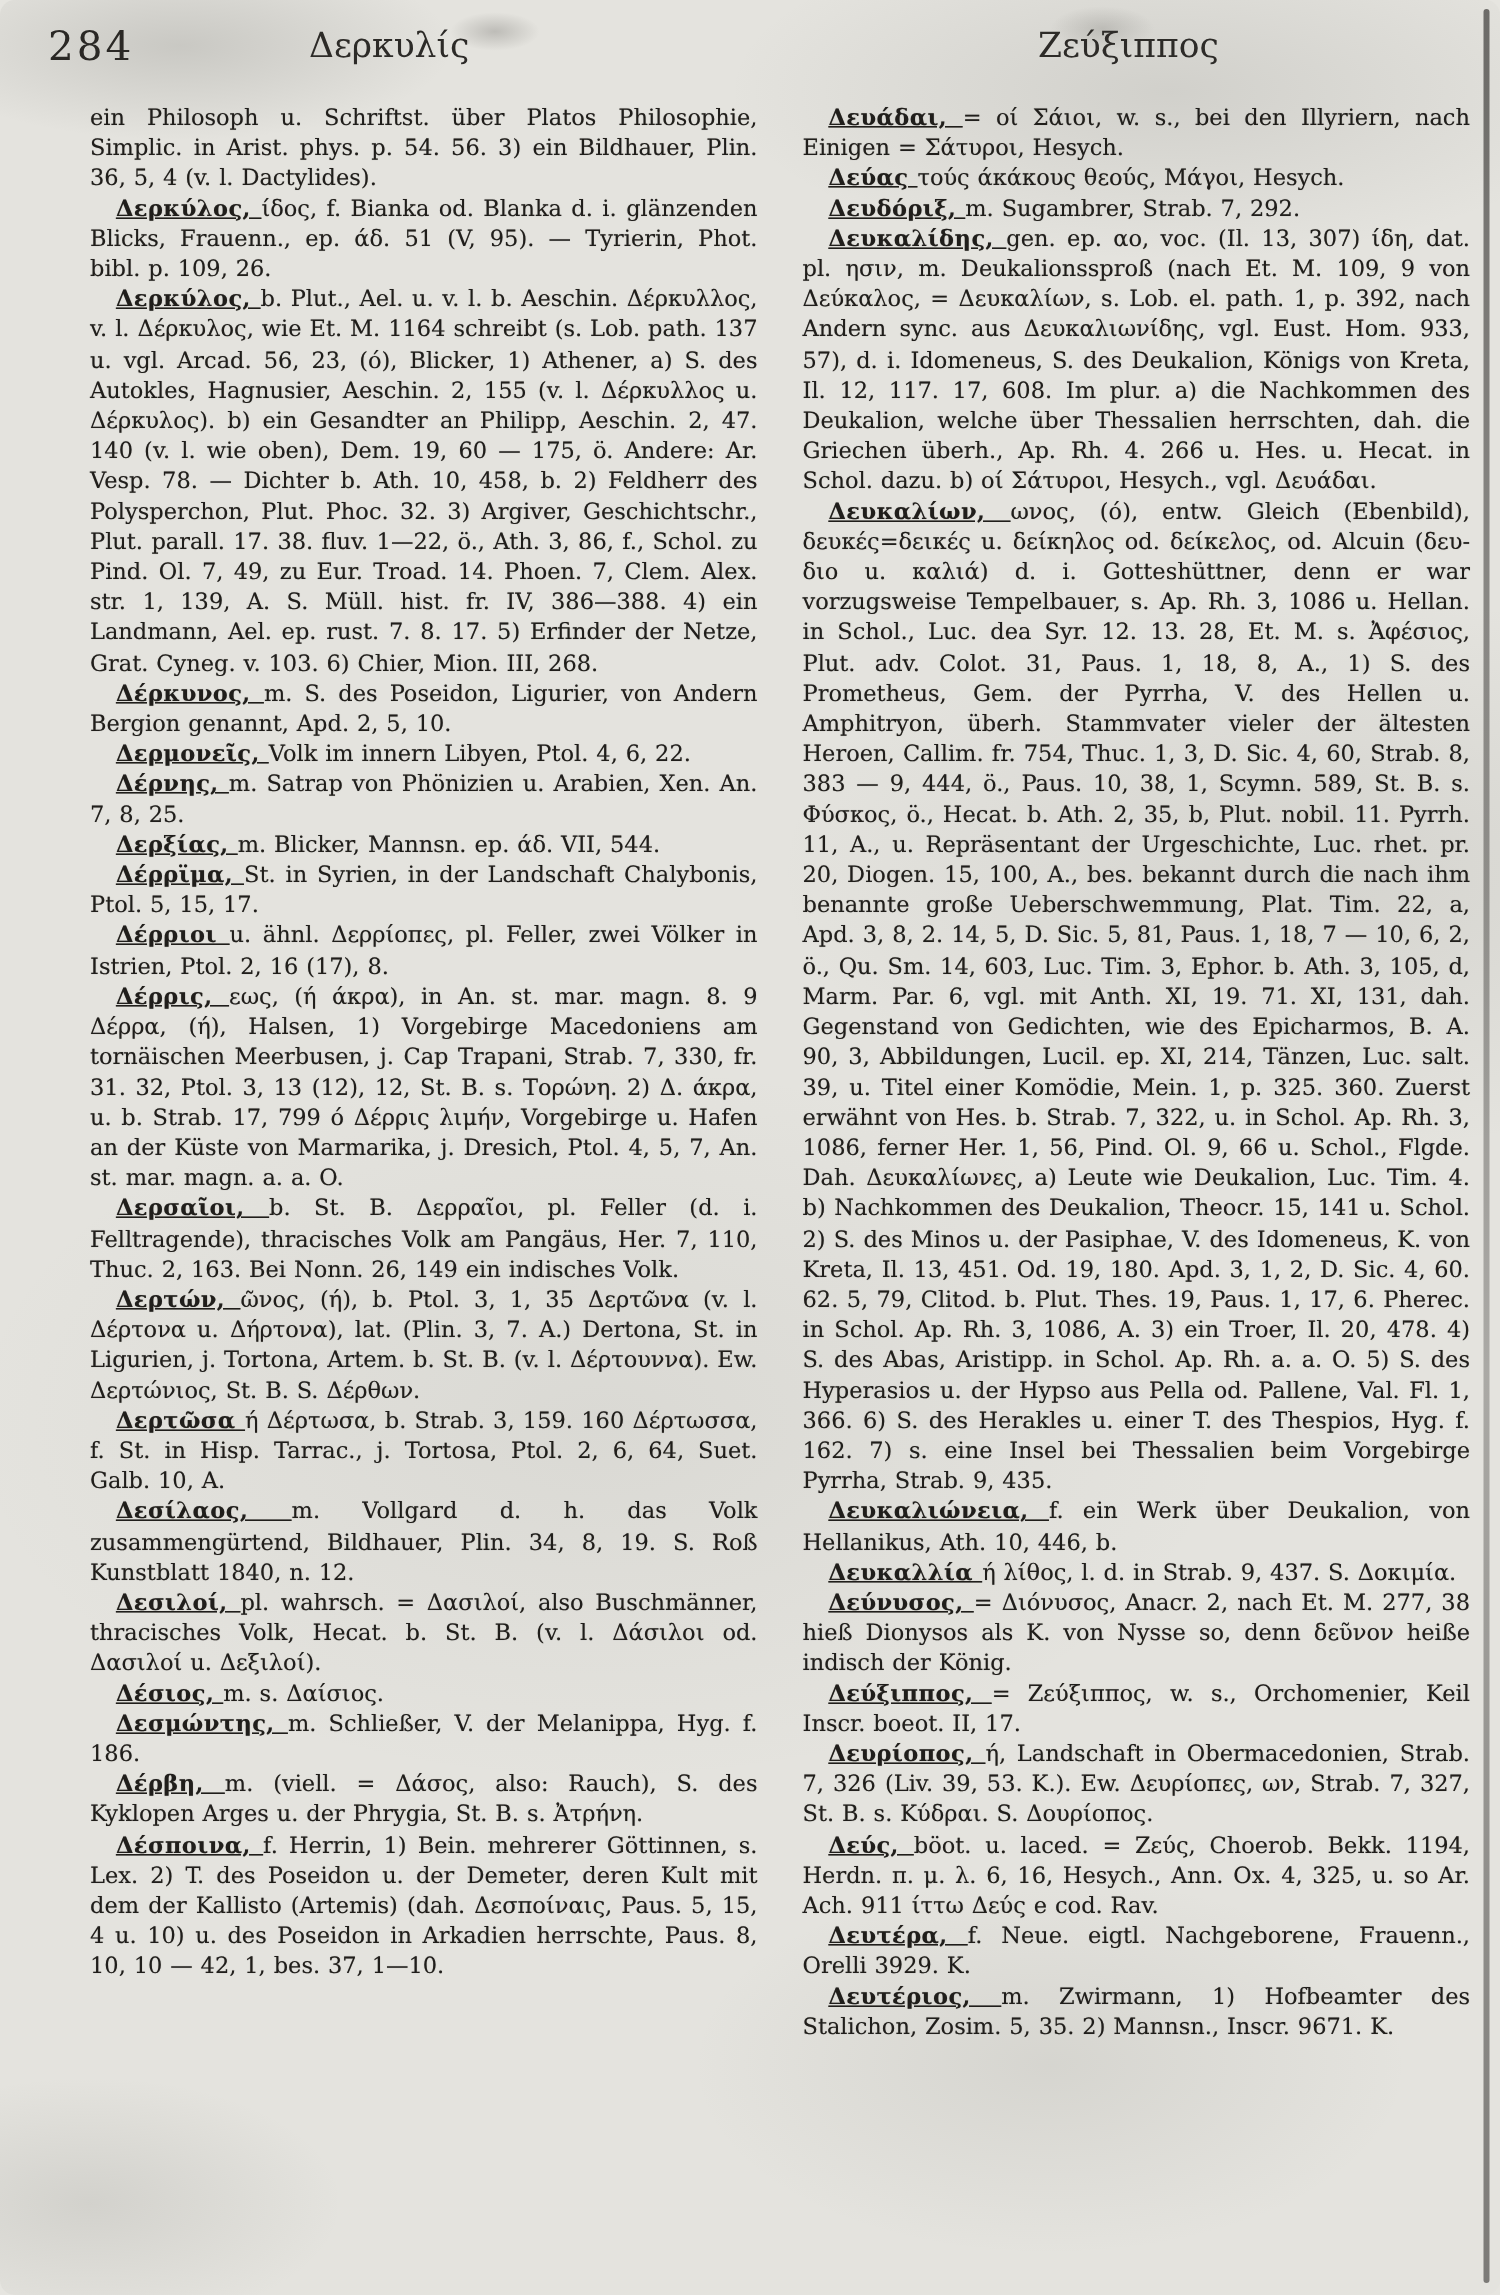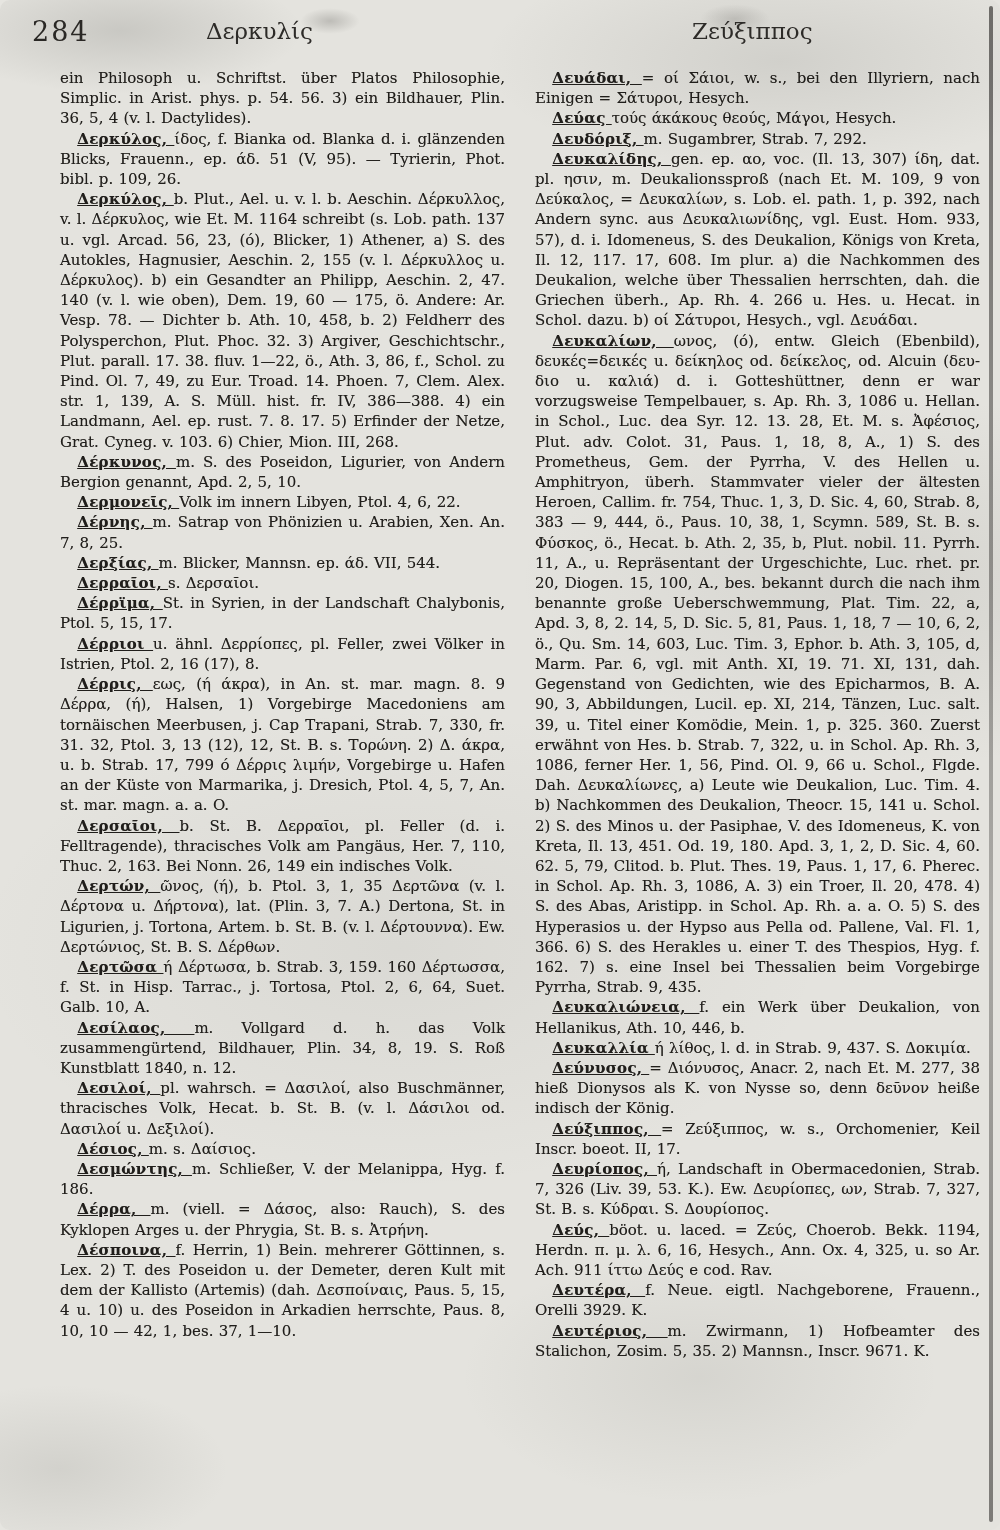--- a/index.html
+++ b/index.html
@@ -71,32 +71,31 @@
 
   <div class="columns">
     <div class="column">
         <p class="entry cont"><span>ein Philosoph u. Schriftst. über Platos Philosophie, Simplic. in Arist. phys. p. 54. 56. 3) ein Bildhauer, Plin. 36, 5, 4 (v. l. Dactylides).</span></p>
         <p class="entry"><span class="head">Δερκύλος, </span><span>ίδος, f. Bianka od. Blanka d. i. glänzenden Blicks, Frauenn., ep. άδ. 51 (V, 95). — Tyrierin, Phot. bibl. p. 109, 26.</span></p>
         <p class="entry"><span class="head">Δερκύλος, </span><span>b. Plut., Ael. u. v. l. b. Aeschin. Δέρκυλλος, v. l. Δέρκυλος, wie Et. M. 1164 schreibt (s. Lob. path. 137 u. vgl. Arcad. 56, 23, (ό), Blicker, 1) Athener, a) S. des Autokles, Hagnusier, Aeschin. 2, 155 (v. l. Δέρκυλλος u. Δέρκυλος). b) ein Gesandter an Philipp, Aeschin. 2, 47. 140 (v. l. wie oben), Dem. 19, 60 — 175, ö. Andere: Ar. Vesp. 78. — Dichter b. Ath. 10, 458, b. 2) Feldherr des Polysperchon, Plut. Phoc. 32. 3) Argiver, Geschichtschr., Plut. parall. 17. 38. fluv. 1—22, ö., Ath. 3, 86, f., Schol. zu Pind. Ol. 7, 49, zu Eur. Troad. 14. Phoen. 7, Clem. Alex. str. 1, 139, A. S. Müll. hist. fr. IV, 386—388. 4) ein Landmann, Ael. ep. rust. 7. 8. 17. 5) Erfinder der Netze, Grat. Cyneg. v. 103. 6) Chier, Mion. III, 268.</span></p>
         <p class="entry"><span class="head">Δέρκυνος, </span><span>m. S. des Poseidon, Ligurier, von Andern Bergion genannt, Apd. 2, 5, 10.</span></p>
         <p class="entry"><span class="head">Δερμονεῖς, </span><span>Volk im innern Libyen, Ptol. 4, 6, 22.</span></p>
         <p class="entry"><span class="head">Δέρνης, </span><span>m. Satrap von Phönizien u. Arabien, Xen. An. 7, 8, 25.</span></p>
         <p class="entry"><span class="head">Δερξίας, </span><span>m. Blicker, Mannsn. ep. άδ. VII, 544.</span></p>
-        <p class="entry"><span class="head">Δερραῖοι, </span><span>s. Δερσαῖοι.</span></p>
         <p class="entry"><span class="head">Δέρρϊμα, </span><span>St. in Syrien, in der Landschaft Chalybonis, Ptol. 5, 15, 17.</span></p>
         <p class="entry"><span class="head">Δέρριοι </span><span>u. ähnl. Δερρίοπες, pl. Feller, zwei Völker in Istrien, Ptol. 2, 16 (17), 8.</span></p>
         <p class="entry"><span class="head">Δέρρις, </span><span>εως, (ή άκρα), in An. st. mar. magn. 8. 9 Δέρρα, (ή), Halsen, 1) Vorgebirge Macedoniens am tornäischen Meerbusen, j. Cap Trapani, Strab. 7, 330, fr. 31. 32, Ptol. 3, 13 (12), 12, St. B. s. Τορώνη. 2) Δ. άκρα, u. b. Strab. 17, 799 ό Δέρρις λιμήν, Vorgebirge u. Hafen an der Küste von Marmarika, j. Dresich, Ptol. 4, 5, 7, An. st. mar. magn. a. a. O.</span></p>
         <p class="entry"><span class="head">Δερσαῖοι, </span><span>b. St. B. Δερραῖοι, pl. Feller (d. i. Felltragende), thracisches Volk am Pangäus, Her. 7, 110, Thuc. 2, 163. Bei Nonn. 26, 149 ein indisches Volk.</span></p>
         <p class="entry"><span class="head">Δερτών, </span><span>ῶνος, (ή), b. Ptol. 3, 1, 35 Δερτῶνα (v. l. Δέρτονα u. Δήρτονα), lat. (Plin. 3, 7. A.) Dertona, St. in Ligurien, j. Tortona, Artem. b. St. B. (v. l. Δέρτουννα). Ew. Δερτώνιος, St. B. S. Δέρθων.</span></p>
         <p class="entry"><span class="head">Δερτῶσα </span><span>ή Δέρτωσα, b. Strab. 3, 159. 160 Δέρτωσσα, f. St. in Hisp. Tarrac., j. Tortosa, Ptol. 2, 6, 64, Suet. Galb. 10, A.</span></p>
         <p class="entry"><span class="head">Δεσίλαος, </span><span>m. Vollgard d. h. das Volk zusammengürtend, Bildhauer, Plin. 34, 8, 19. S. Roß Kunstblatt 1840, n. 12.</span></p>
         <p class="entry"><span class="head">Δεσιλοί, </span><span>pl. wahrsch. = Δασιλοί, also Buschmänner, thracisches Volk, Hecat. b. St. B. (v. l. Δάσιλοι od. Δασιλοί u. Δεξιλοί).</span></p>
         <p class="entry"><span class="head">Δέσιος, </span><span>m. s. Δαίσιος.</span></p>
         <p class="entry"><span class="head">Δεσμώντης, </span><span>m. Schließer, V. der Melanippa, Hyg. f. 186.</span></p>
-        <p class="entry"><span class="head">Δέρρα, </span><span>m. (viell. = Δάσος, also: Rauch), S. des Kyklopen Arges u. der Phrygia, St. B. s. Ἀτρήνη.</span></p>
+        <p class="entry"><span class="head">Δέρβη, </span><span>m. (viell. = Δάσος, also: Rauch), S. des Kyklopen Arges u. der Phrygia, St. B. s. Ἀτρήνη.</span></p>
         <p class="entry"><span class="head">Δέσποινα, </span><span>f. Herrin, 1) Bein. mehrerer Göttinnen, s. Lex. 2) T. des Poseidon u. der Demeter, deren Kult mit dem der Kallisto (Artemis) (dah. Δεσποίναις, Paus. 5, 15, 4 u. 10) u. des Poseidon in Arkadien herrschte, Paus. 8, 10, 10 — 42, 1, bes. 37, 1—10.</span></p>
       </div>
     <div class="column">
         <p class="entry"><span class="head">Δευάδαι, </span><span>= οί Σάιοι, w. s., bei den Illyriern, nach Einigen = Σάτυροι, Hesych.</span></p>
         <p class="entry"><span class="head">Δεύας </span><span>τούς άκάκους θεούς, Μάγοι, Hesych.</span></p>
         <p class="entry"><span class="head">Δευδόριξ, </span><span>m. Sugambrer, Strab. 7, 292.</span></p>
         <p class="entry"><span class="head">Δευκαλίδης, </span><span>gen. ep. αο, voc. (Il. 13, 307) ίδη, dat. pl. ησιν, m. Deukalionssproß (nach Et. M. 109, 9 von Δεύκαλος, = Δευκαλίων, s. Lob. el. path. 1, p. 392, nach Andern sync. aus Δευκαλιωνίδης, vgl. Eust. Hom. 933, 57), d. i. Idomeneus, S. des Deukalion, Königs von Kreta, Il. 12, 117. 17, 608. Im plur. a) die Nachkommen des Deukalion, welche über Thessalien herrschten, dah. die Griechen überh., Ap. Rh. 4. 266 u. Hes. u. Hecat. in Schol. dazu. b) οί Σάτυροι, Hesych., vgl. Δευάδαι.</span></p>
         <p class="entry"><span class="head">Δευκαλίων, </span><span>ωνος, (ό), entw. Gleich (Ebenbild), δευκές=δεικές u. δείκηλος od. δείκελος, od. Alcuin (δευ-διο u. καλιά) d. i. Gotteshüttner, denn er war vorzugsweise Tempelbauer, s. Ap. Rh. 3, 1086 u. Hellan. in Schol., Luc. dea Syr. 12. 13. 28, Et. M. s. Ἀφέσιος, Plut. adv. Colot. 31, Paus. 1, 18, 8, A., 1) S. des Prometheus, Gem. der Pyrrha, V. des Hellen u. Amphitryon, überh. Stammvater vieler der ältesten Heroen, Callim. fr. 754, Thuc. 1, 3, D. Sic. 4, 60, Strab. 8, 383 — 9, 444, ö., Paus. 10, 38, 1, Scymn. 589, St. B. s. Φύσκος, ö., Hecat. b. Ath. 2, 35, b, Plut. nobil. 11. Pyrrh. 11, A., u. Repräsentant der Urgeschichte, Luc. rhet. pr. 20, Diogen. 15, 100, A., bes. bekannt durch die nach ihm benannte große Ueberschwemmung, Plat. Tim. 22, a, Apd. 3, 8, 2. 14, 5, D. Sic. 5, 81, Paus. 1, 18, 7 — 10, 6, 2, ö., Qu. Sm. 14, 603, Luc. Tim. 3, Ephor. b. Ath. 3, 105, d, Marm. Par. 6, vgl. mit Anth. XI, 19. 71. XI, 131, dah. Gegenstand von Gedichten, wie des Epicharmos, B. A. 90, 3, Abbildungen, Lucil. ep. XI, 214, Tänzen, Luc. salt. 39, u. Titel einer Komödie, Mein. 1, p. 325. 360. Zuerst erwähnt von Hes. b. Strab. 7, 322, u. in Schol. Ap. Rh. 3, 1086, ferner Her. 1, 56, Pind. Ol. 9, 66 u. Schol., Flgde. Dah. Δευκαλίωνες, a) Leute wie Deukalion, Luc. Tim. 4. b) Nachkommen des Deukalion, Theocr. 15, 141 u. Schol. 2) S. des Minos u. der Pasiphae, V. des Idomeneus, K. von Kreta, Il. 13, 451. Od. 19, 180. Apd. 3, 1, 2, D. Sic. 4, 60. 62. 5, 79, Clitod. b. Plut. Thes. 19, Paus. 1, 17, 6. Pherec. in Schol. Ap. Rh. 3, 1086, A. 3) ein Troer, Il. 20, 478. 4) S. des Abas, Aristipp. in Schol. Ap. Rh. a. a. O. 5) S. des Hyperasios u. der Hypso aus Pella od. Pallene, Val. Fl. 1, 366. 6) S. des Herakles u. einer T. des Thespios, Hyg. f. 162. 7) s. eine Insel bei Thessalien beim Vorgebirge Pyrrha, Strab. 9, 435.</span></p>
         <p class="entry"><span class="head">Δευκαλιώνεια, </span><span>f. ein Werk über Deukalion, von Hellanikus, Ath. 10, 446, b.</span></p>
         <p class="entry"><span class="head">Δευκαλλία </span><span>ή λίθος, l. d. in Strab. 9, 437. S. Δοκιμία.</span></p>

